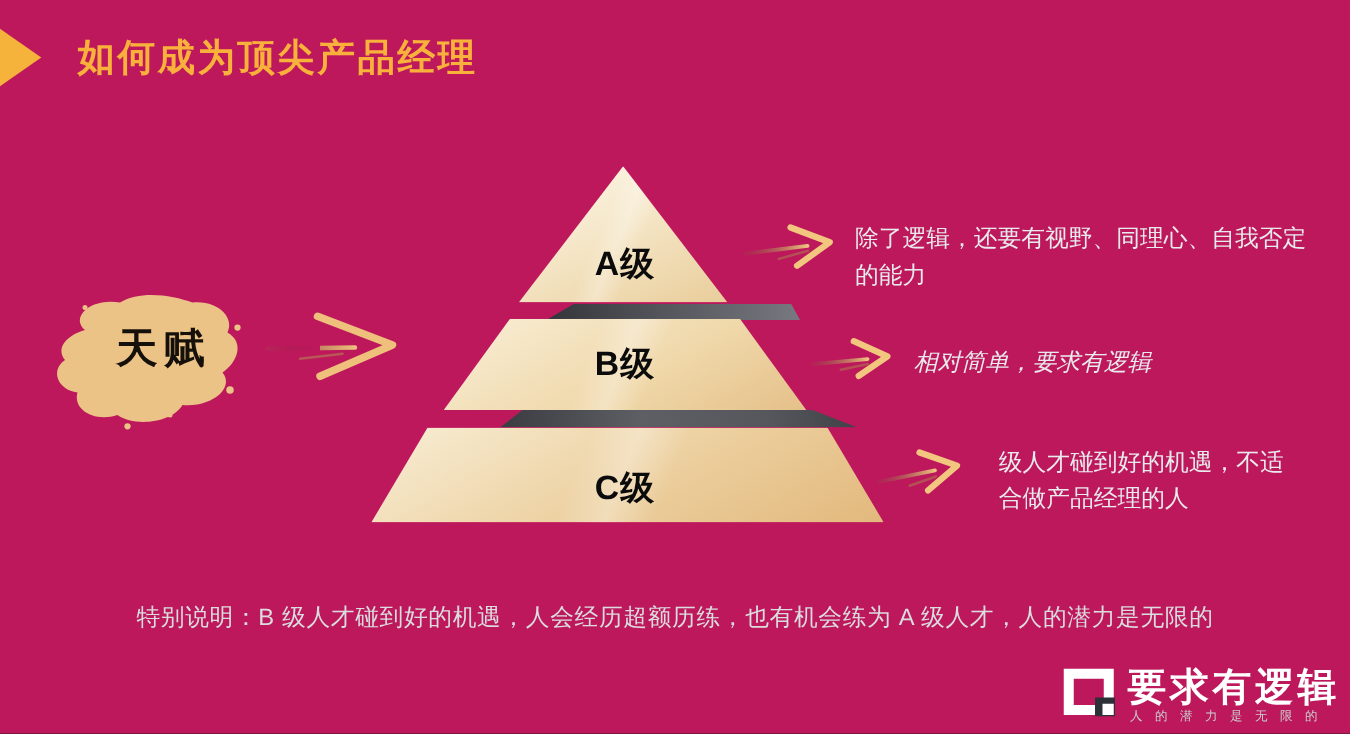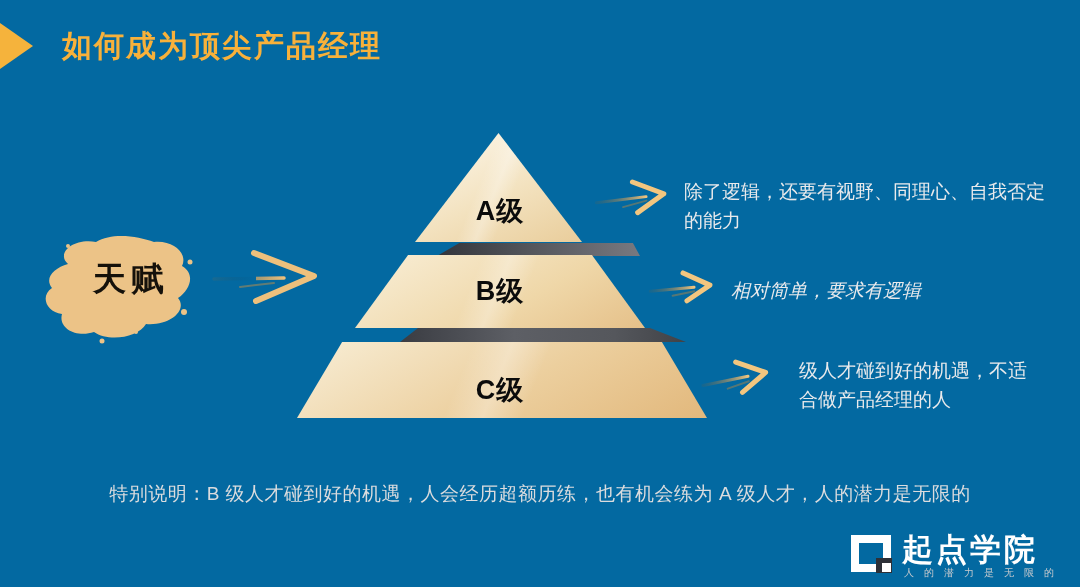--- a/index.html
+++ b/index.html
@@ -1,18 +1,18 @@
 <!DOCTYPE html>
 <html><head>
 <meta charset="utf-8">
 <style>
   html,body{margin:0;padding:0;background:#1a1c20;}
   .slide{
     position:relative;width:1080px;height:587px;overflow:hidden;
-    background:#0369a1;
+    background:#be185d;
     font-family:"Liberation Sans","DejaVu Sans",sans-serif;
   }
   
   .header-tri{
     position:absolute;left:0;top:23px;width:0;height:0;
     border-top:23px solid transparent;border-bottom:23px solid transparent;
     border-left:33px solid #f5b33c;
   }
   .title{
     position:absolute;left:62px;top:26px;
@@ -179,17 +179,17 @@
   <div class="ann ann-3">级人才碰到好的机遇，不适合做产品经理的人</div>
 
   <div class="footnote">特别说明：B 级人才碰到好的机遇，人会经历超额历练，也有机会练为 A 级人才，人的潜力是无限的</div>
 
   <div class="logo">
     <div class="logo-mark">
       <span class="lm-square"></span>
       <span class="lm-cut"></span>
       <span class="lm-dot"></span>
     </div>
-    <div class="logo-name">起点学院</div>
+    <div class="logo-name">要求有逻辑</div>
     <div class="logo-tagline">人的潜力是无限的</div>
   </div>
 
 </div>
 
 </body></html>

